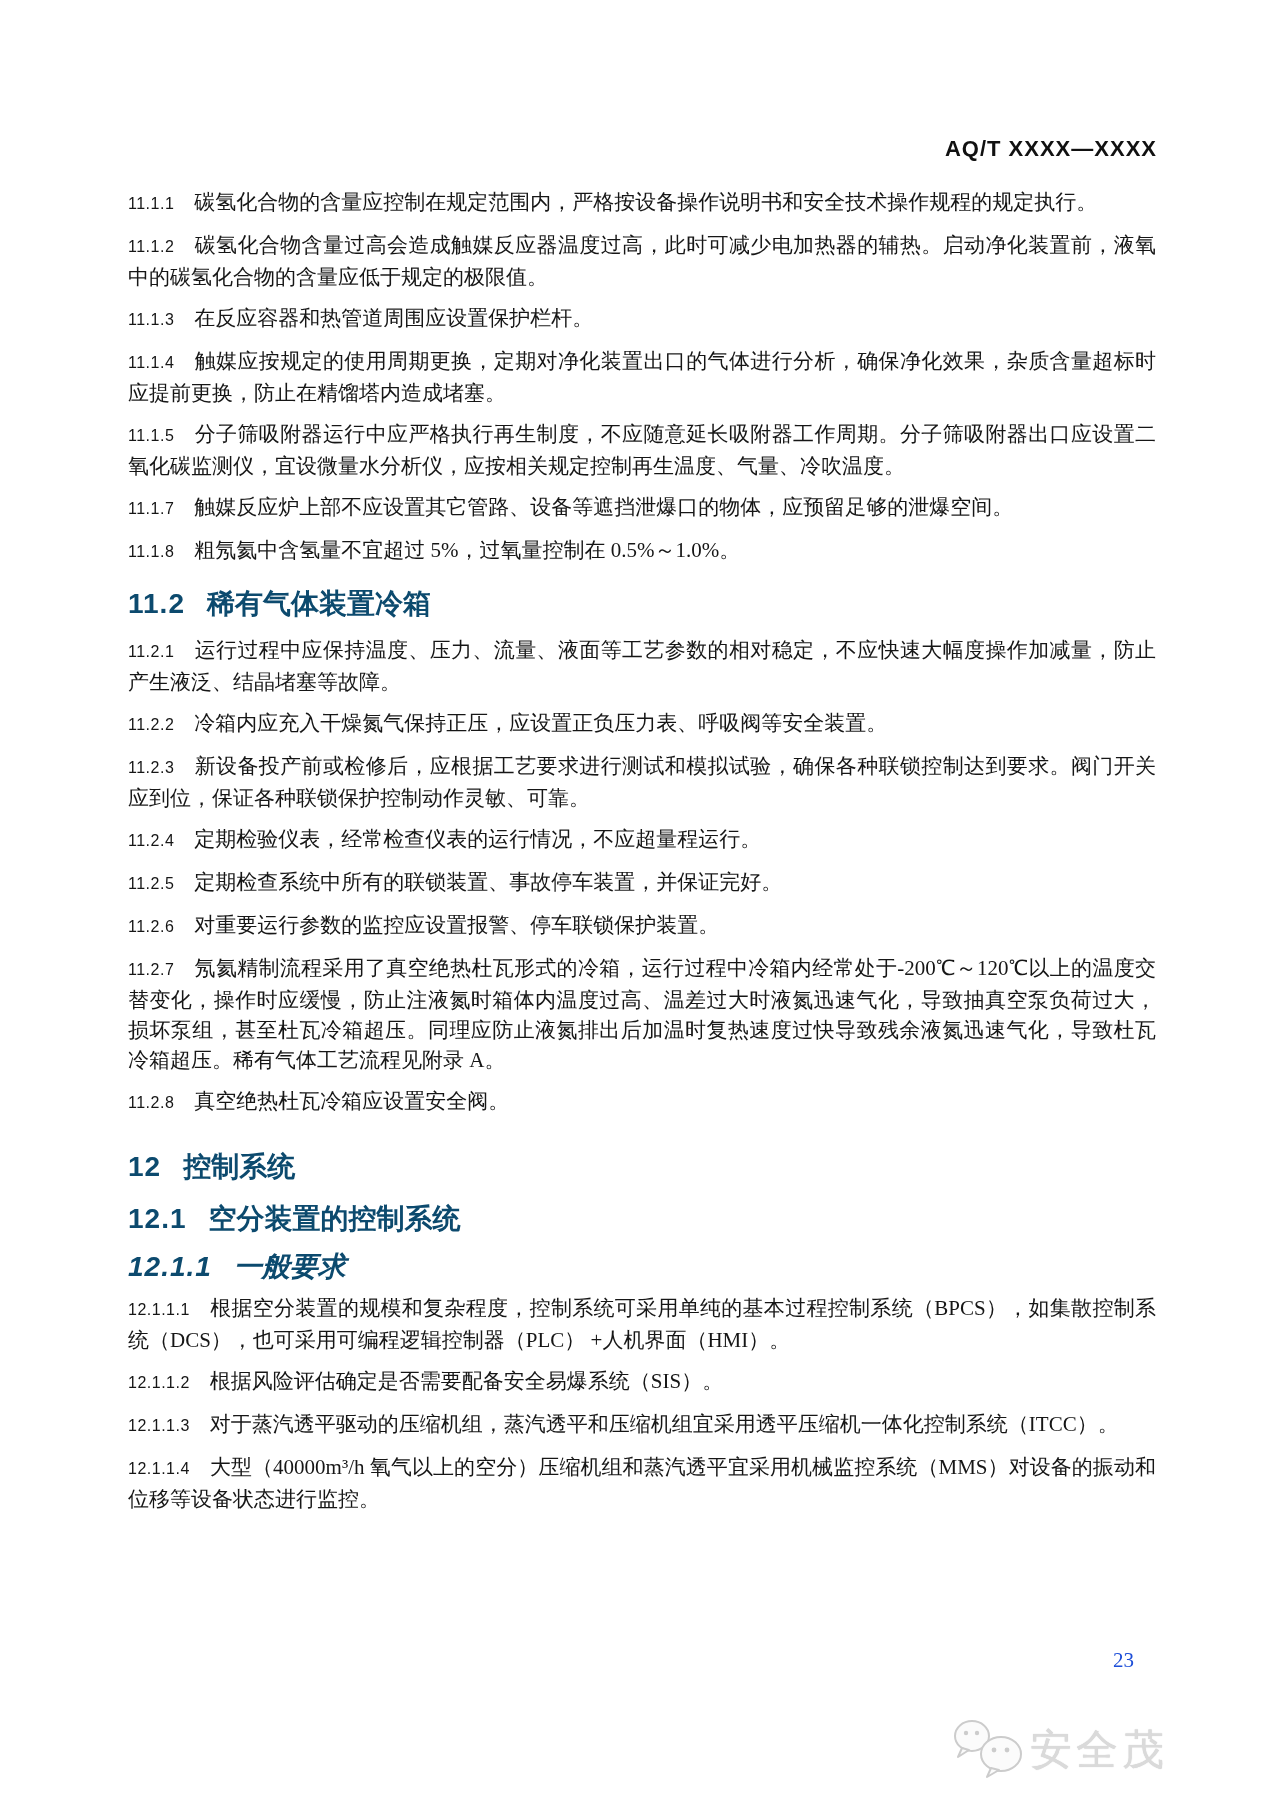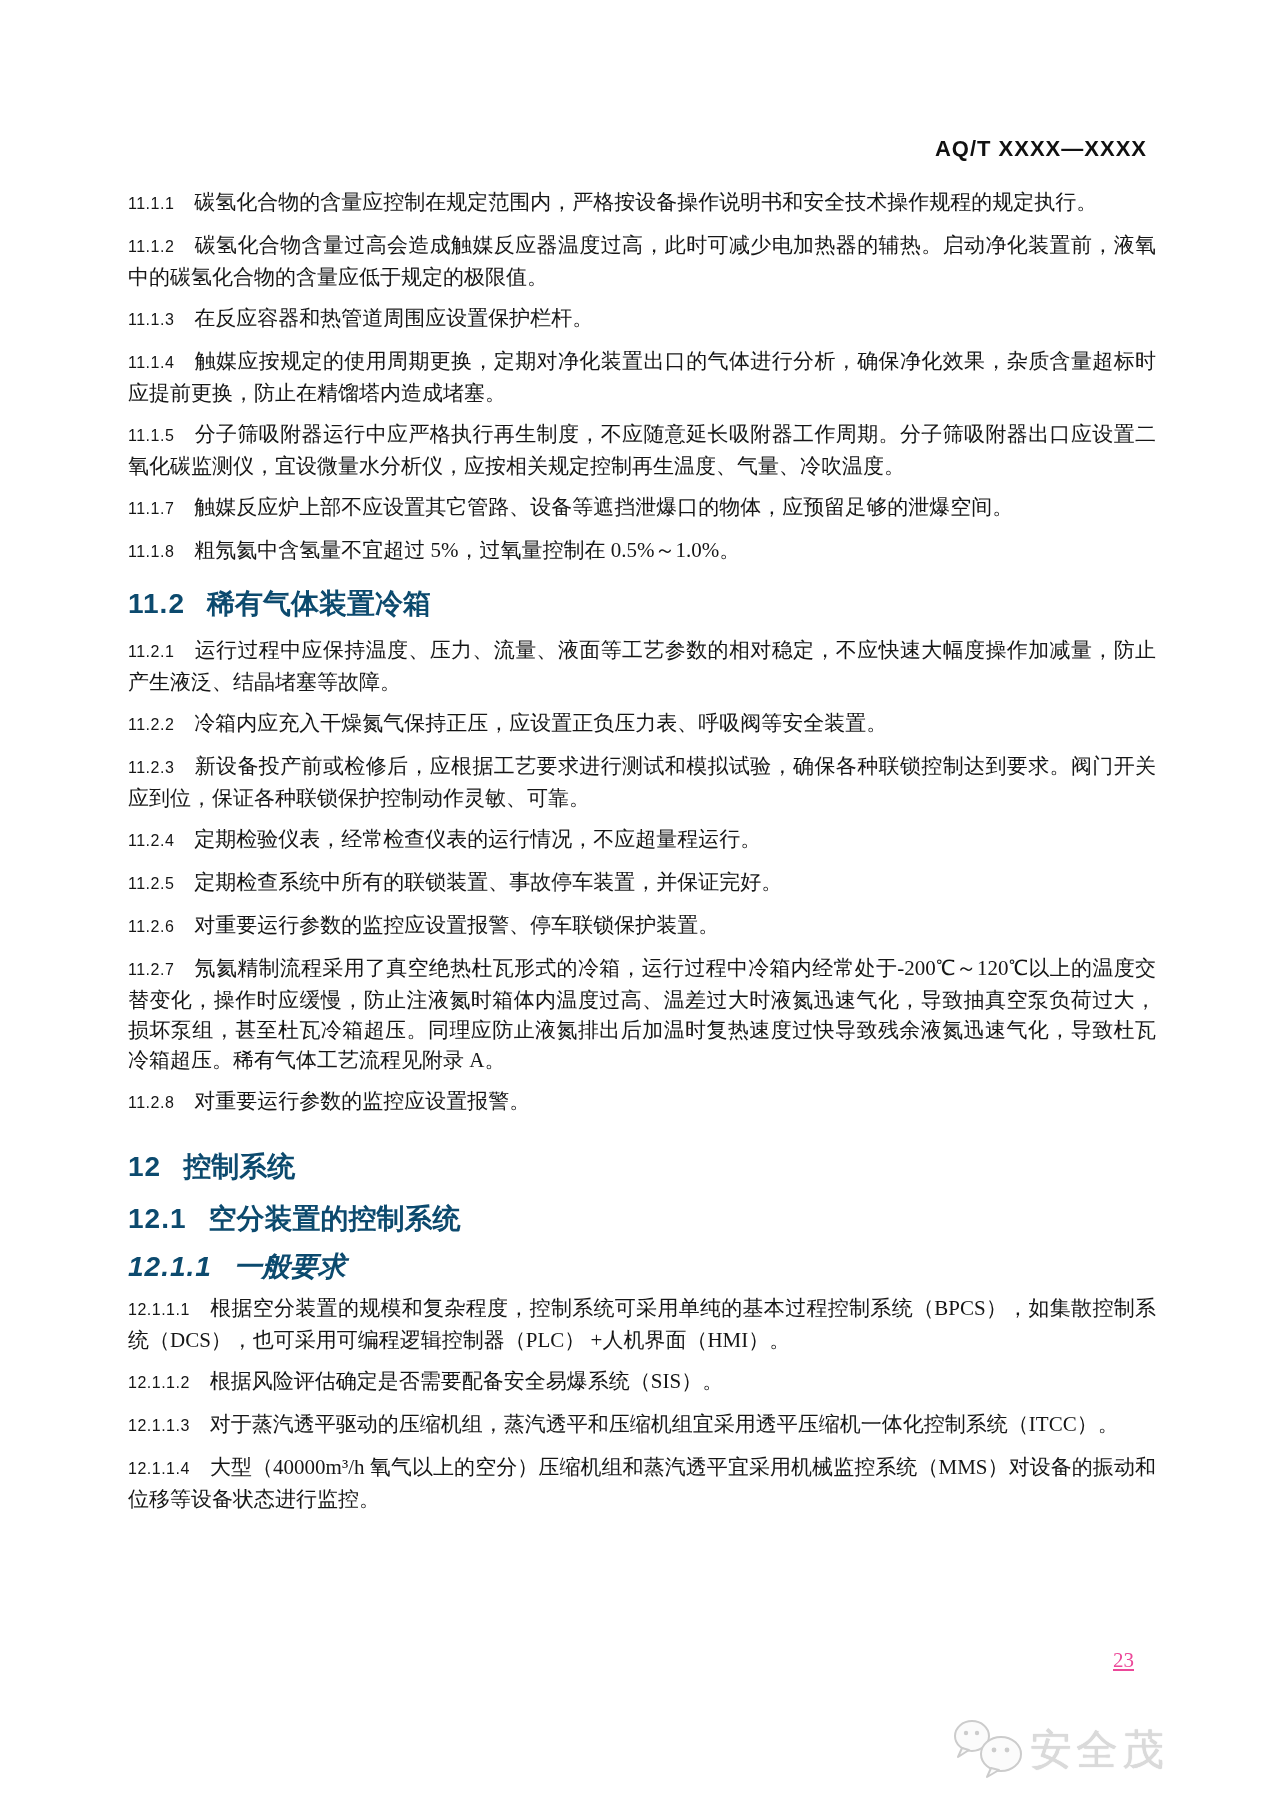--- a/index.html
+++ b/index.html
@@ -2,21 +2,21 @@
 <html><head>
 <meta charset="utf-8">
 <style>
   * { margin: 0; padding: 0; box-sizing: border-box; }
   html, body { width: 1280px; height: 1810px; background: #ffffff; overflow: hidden; }
   body { position: relative; font-family: "Liberation Serif", serif; color: #1a1a1a; }
 
   .page { position: absolute; inset: 0; background: #ffffff; }
 
   .doc-header {
-    position: absolute; top: 136px; right: 133px;
+    position: absolute; top: 136px; right: 123px;
     font-family: "Liberation Sans", sans-serif;
     font-weight: bold; font-size: 22px; letter-spacing: 1px; color: #111;
   }
 
   .content {
     position: absolute; left: 128px; top: 176px; width: 1028px;
   }
 
   .clause {
     font-size: 21px; line-height: 30px; margin: 11px 0;
@@ -32,21 +32,21 @@
     font-family: "Liberation Sans", sans-serif;
     font-weight: bold; font-size: 28px; line-height: 30px; color: #0c4a6e;
   }
   .h1 { margin: 34px 0 20px; }
   .h2 { margin: 22px 0 16px; }
   .h3 { margin: 18px 0 8px; font-style: italic; }
   .h1 .num, .h2 .num, .h3 .num { margin-right: 22px; letter-spacing: 1px; }
 
   .page-number {
     position: absolute; top: 1648px; right: 146px;
-    font-family: "Liberation Serif", serif; font-size: 21px; color: #ec4899; text-decoration: underline;
+    font-family: "Liberation Serif", serif; font-size: 21px; color: #1d4ed8;
   }
 
   .watermark {
     position: absolute; top: 1716px; right: 112px;
     display: flex; align-items: center; gap: 1px;
   }
   .watermark .brand-text {
     font-family: "Liberation Sans", sans-serif;
     font-size: 42px; color: #dadada; letter-spacing: 4px;
     text-shadow: 0 0 1px #c9c9c9;
@@ -85,21 +85,21 @@
     <p class="clause"><span class="num">11.2.3</span><span class="txt">新设备投产前或检修后，应根据工艺要求进行测试和模拟试验，确保各种联锁控制达到要求。阀门开关应到位，保证各种联锁保护控制动作灵敏、可靠。</span></p>
 
     <p class="clause"><span class="num">11.2.4</span><span class="txt">定期检验仪表，经常检查仪表的运行情况，不应超量程运行。</span></p>
 
     <p class="clause"><span class="num">11.2.5</span><span class="txt">定期检查系统中所有的联锁装置、事故停车装置，并保证完好。</span></p>
 
     <p class="clause"><span class="num">11.2.6</span><span class="txt">对重要运行参数的监控应设置报警、停车联锁保护装置。</span></p>
 
     <p class="clause"><span class="num">11.2.7</span><span class="txt">氖氦精制流程采用了真空绝热杜瓦形式的冷箱，运行过程中冷箱内经常处于-200℃～120℃以上的温度交替变化，操作时应缓慢，防止注液氮时箱体内温度过高、温差过大时液氮迅速气化，导致抽真空泵负荷过大，损坏泵组，甚至杜瓦冷箱超压。同理应防止液氮排出后加温时复热速度过快导致残余液氮迅速气化，导致杜瓦冷箱超压。稀有气体工艺流程见附录 A。</span></p>
 
-    <p class="clause"><span class="num">11.2.8</span><span class="txt">对重要运行参数的监控应设置报警。</span></p>
+    <p class="clause"><span class="num">11.2.8</span><span class="txt">真空绝热杜瓦冷箱应设置安全阀。</span></p>
 
     <h1 class="h1"><span class="num">12</span><span>控制系统</span></h1>
 
     <h2 class="h2"><span class="num">12.1</span><span>空分装置的控制系统</span></h2>
 
     <h3 class="h3"><span class="num">12.1.1</span><span>一般要求</span></h3>
 
     <p class="clause"><span class="num">12.1.1.1</span><span class="txt">根据空分装置的规模和复杂程度，控制系统可采用单纯的基本过程控制系统（BPCS），如集散控制系统（DCS），也可采用可编程逻辑控制器（PLC） +人机界面（HMI）。</span></p>
 
     <p class="clause"><span class="num">12.1.1.2</span><span class="txt">根据风险评估确定是否需要配备安全易爆系统（SIS）。</span></p>

